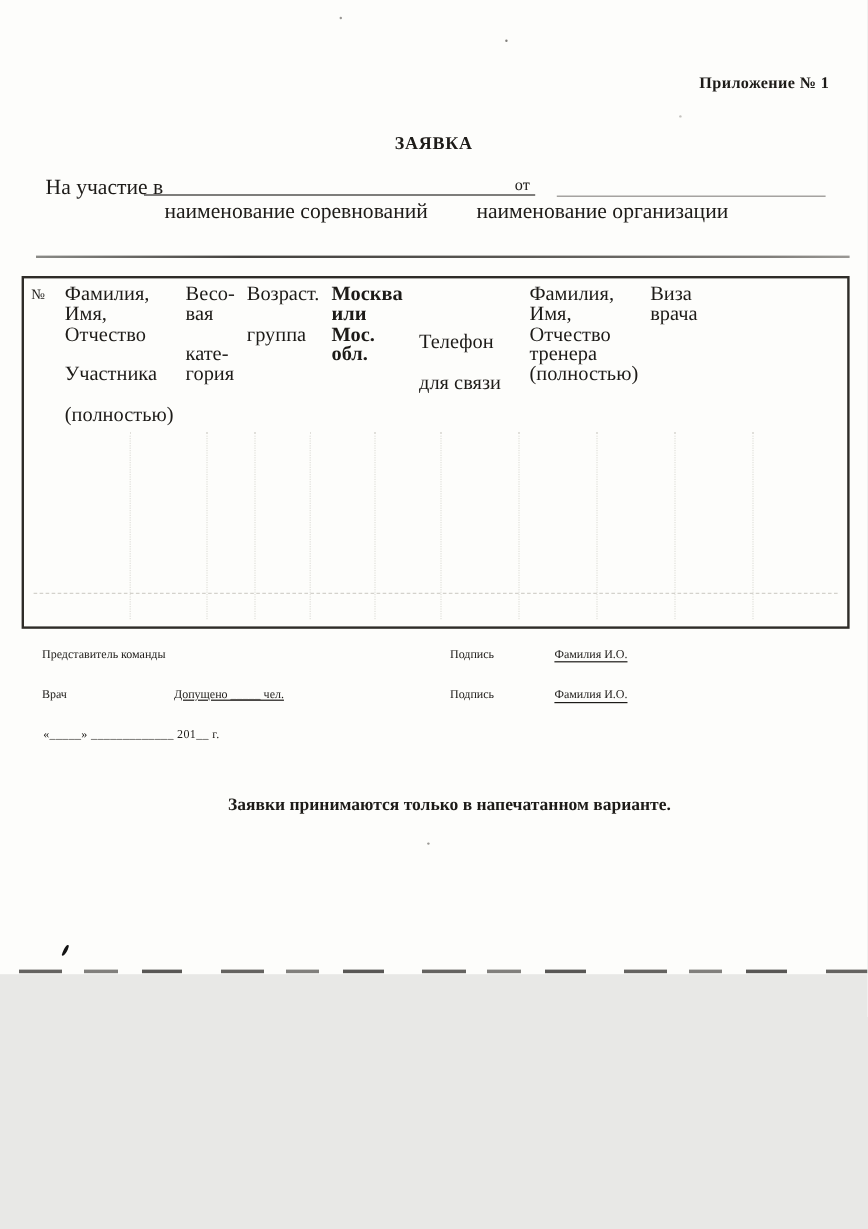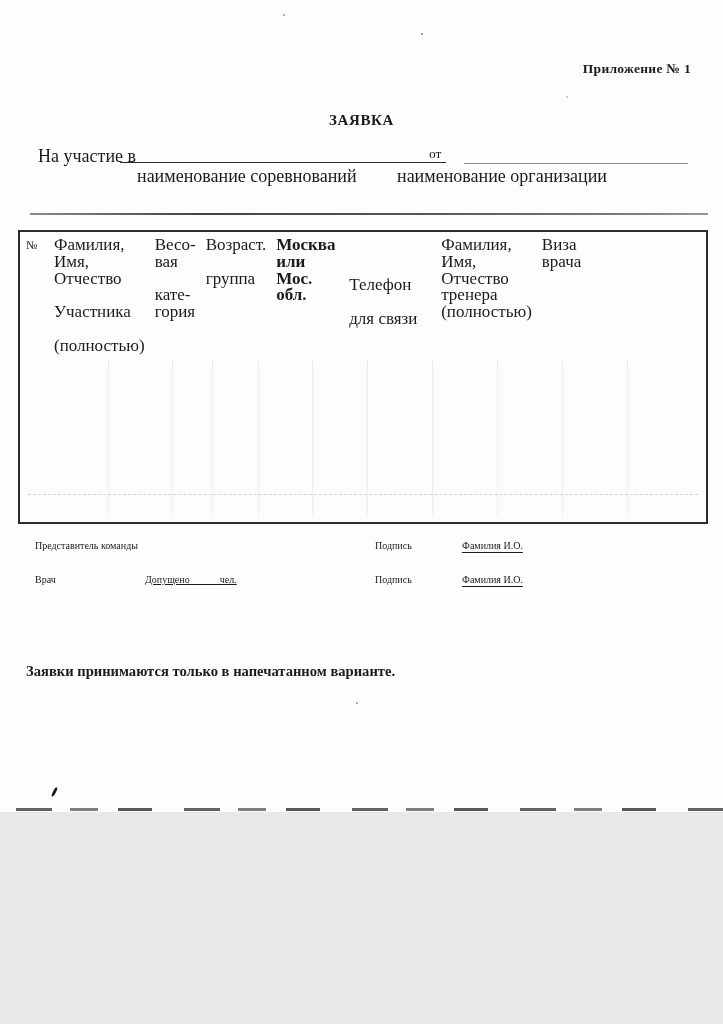--- a/index.html
+++ b/index.html
@@ -78,21 +78,21 @@
   .name-1    { top:540px; left:462px; text-decoration:underline; text-underline-offset:3px; }
   .doctor-label { top:574px; left:35px; }
   .admitted  { top:574px; left:145px;text-decoration:underline; }
   .sign-2    { top:574px; left:375px; }
   .name-2    { top:574px; left:462px; text-decoration:underline; text-underline-offset:3px; }
   .date-line { top:607px; left:36px; letter-spacing:.3px; }
 
   .note {
     top:663px; left:0; width:100%;
     box-sizing:border-box; padding-left:26px;
-    font-weight:bold; font-size:14.6px;
+    text-align:center; font-weight:bold; font-size:14.6px;
   }
   .page-number { top:959px; left:676px; font-size:13px; color:#3a3834; }
 
   
   .mark-tick {
     top:787px; left:53px; width:3px; height:10px;
     background:#141414; border-radius:60% 40% 70% 30%;
     transform:rotate(24deg);
   }
   .edge-left { left:0; top:988px; width:3px; height:26px; background:#0d0d0d; }
@@ -174,20 +174,21 @@
 
   <span class="abs sig-text rep-label">Представитель команды</span>
   <span class="abs sig-text sign-1">Подпись</span>
   <span class="abs sig-text name-1">Фамилия И.О.</span>
 
   <span class="abs sig-text doctor-label">Врач</span>
   <span class="abs sig-text admitted">Допущено _____ чел.</span>
   <span class="abs sig-text sign-2">Подпись</span>
   <span class="abs sig-text name-2">Фамилия И.О.</span>
 
+  <span class="abs sig-text date-line">«_____» _____________ 201__ г.</span>
 
   <div class="abs note">Заявки принимаются только в напечатанном варианте.</div>
 
   <span class="abs page-number">3</span>
 
   <div class="abs mark-tick"></div>
   <div class="abs edge-left"></div>
   <div class="abs edge-bottom"></div>
   <div class="abs speck sp1"></div>
   <div class="abs speck sp2"></div>

